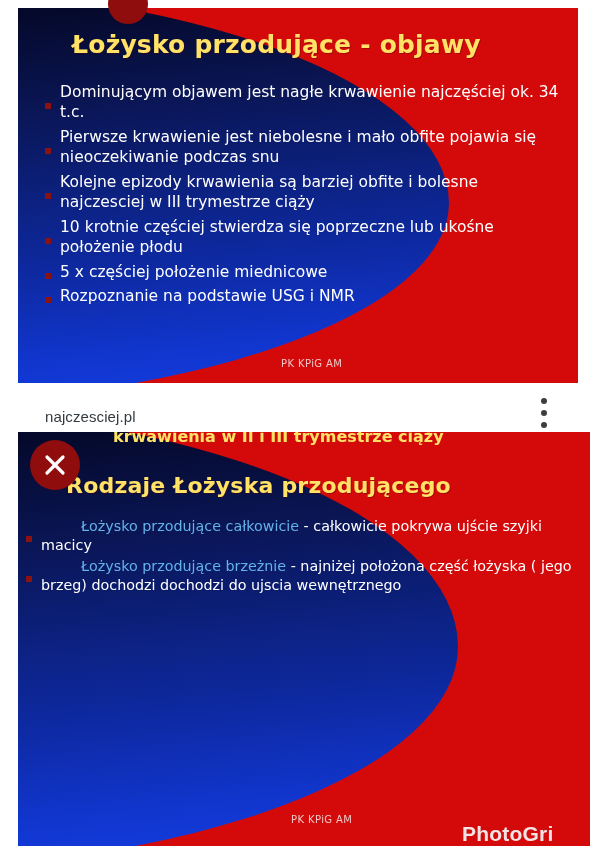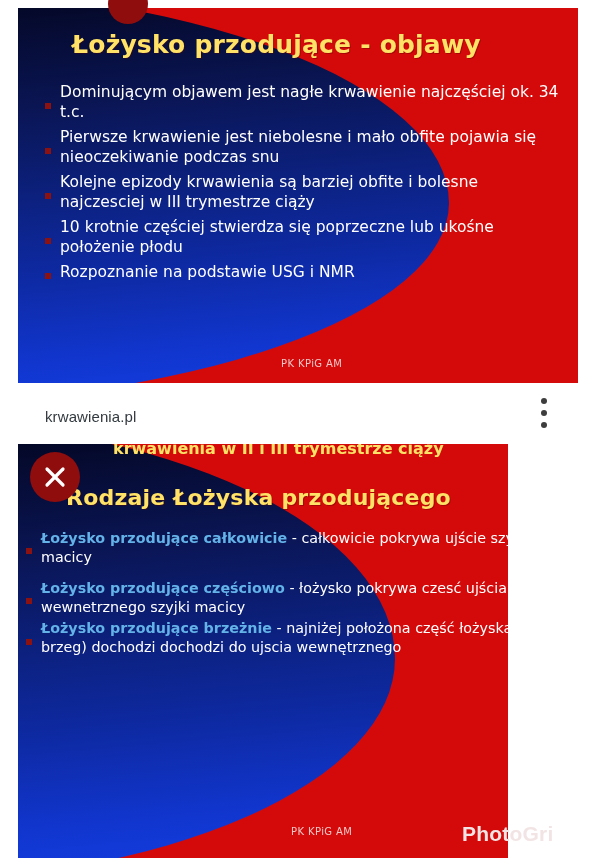--- a/index.html
+++ b/index.html
@@ -88,21 +88,21 @@
     width: 7px;
     height: 7px;
     background: #ffe266;
     transform: rotate(45deg);
     margin-top: .5em;
     margin-right: 10px;
   }
 
   .b-text { flex: 1 1 auto; }
 
-  .hl { color: #63b2e8; font-weight: bold; }
+  .hl { color: #63b2e8; font-weight: normal; margin-left: 40px; }
 
   .footer-credit {
     position: absolute;
     color: #f0c8c8;
     font-size: 10px;
     letter-spacing: .4px;
     white-space: nowrap;
   }
 
   
@@ -166,22 +166,22 @@
     width: 6px;
     height: 6px;
     border-radius: 50%;
     background: #3d3d3d;
     margin: 0 auto 6px auto;
   }
 
   
   #slide-two {
     left: 18px;
-    top: 444px;
-    width: 490px;
+    top: 432px;
+    width: 572px;
     height: 414px;
   }
   #slide-two .cut-title {
     position: absolute;
     left: 95px;
     top: -5px;
     font-size: 16px;
     font-weight: bold;
     color: #ffe266;
     white-space: nowrap;
@@ -257,31 +257,35 @@
         <div class="b-row">
           <span class="sq-bullet"></span>
           <span class="b-text">Kolejne epizody krwawienia są barziej obfite      i bolesne najczesciej w III trymestrze ciąży</span>
         </div>
         <div class="b-row">
           <span class="sq-bullet"></span>
           <span class="b-text">10 krotnie częściej stwierdza się poprzeczne lub ukośne położenie płodu</span>
         </div>
         <div class="b-row">
           <span class="sq-bullet"></span>
+          <span class="b-text">5 x częściej położenie miednicowe</span>
+        </div>
+        <div class="b-row">
+          <span class="sq-bullet"></span>
           <span class="b-text">Rozpoznanie na podstawie USG i NMR</span>
         </div>
       </div>
 
       <div class="footer-credit">PK KPiG AM</div>
     </div>
   </div>
 
   <div id="top-cut-button"></div>
 
-  <div id="site-label">krwawienia.pl</div>
+  <div id="site-label">najczesciej.pl</div>
 
   <div id="kebab-menu">
     <i></i>
     <i></i>
     <i></i>
   </div>
 
   <div class="slide" id="slide-two">
     <div class="blob"></div>
     <div class="slide-inner">
@@ -291,24 +295,20 @@
       <div class="slide-title">Rodzaje Łożyska przodującego</div>
 
       <div class="bullets">
 
         <div class="b-row">
           <span class="sq-bullet"></span>
           <span class="b-text"><span class="hl">Łożysko przodujące całkowicie</span><span> - całkowicie pokrywa ujście szyjki macicy</span></span>
         </div>
 
 
-        <div class="b-row gap-top">
-          <span class="sq-bullet"></span>
-          <span class="b-text"><span class="hl">Łożysko przodujące częściowo</span><span> - łożysko pokrywa czesć ujścia wewnetrznego szyjki macicy</span></span>
-        </div>
 
         <div class="b-row">
           <span class="sq-bullet"></span>
           <span class="b-text"><span class="hl">Łożysko przodujące brzeżnie</span><span> - najniżej położona część łożyska ( jego brzeg) dochodzi dochodzi do ujscia wewnętrznego</span></span>
         </div>
 
 
       </div>
 
       <div class="footer-credit">PK KPiG AM</div>

